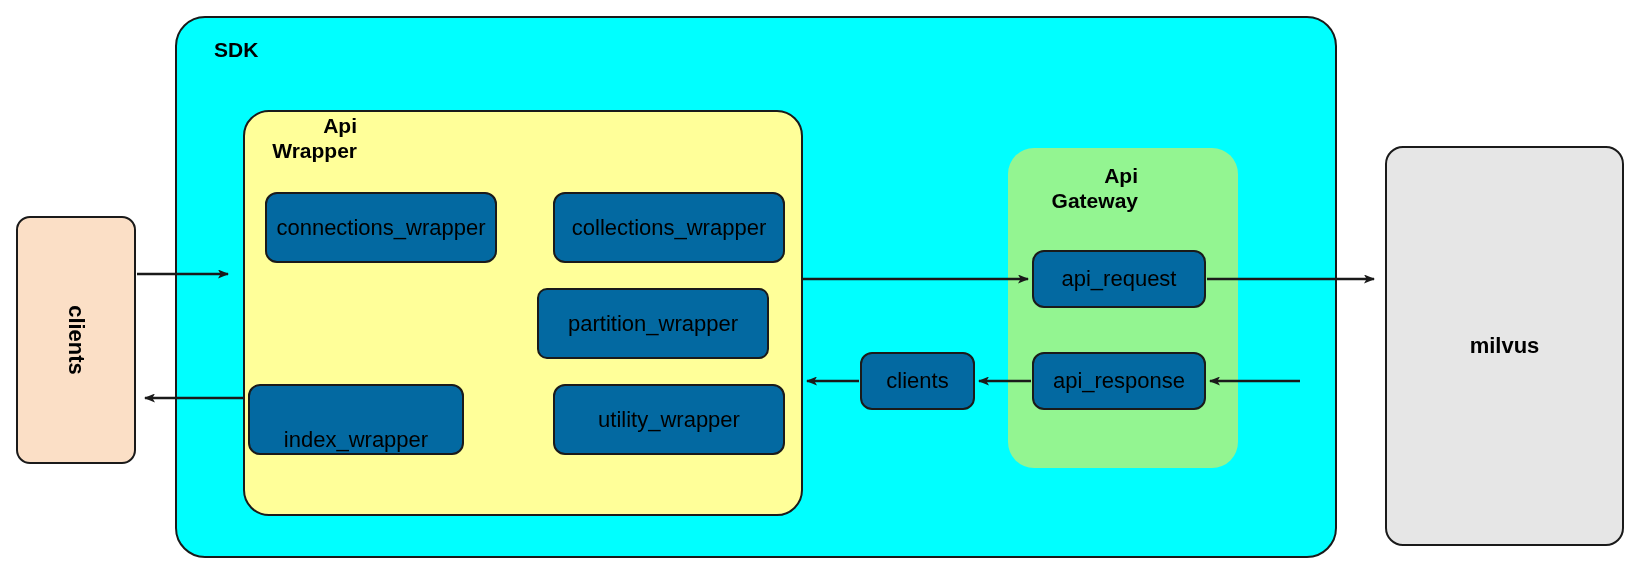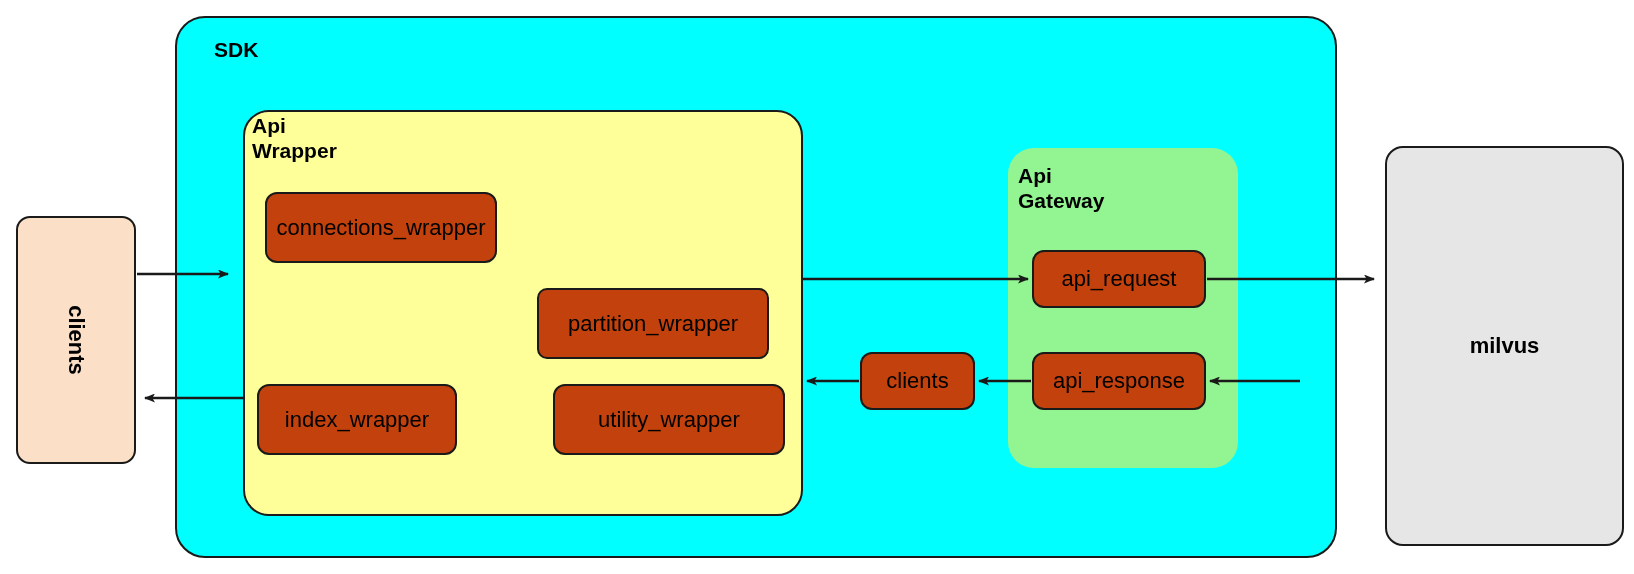--- a/index.html
+++ b/index.html
@@ -43,47 +43,47 @@
     border-radius: 26px;
     border: none;
   }
 
   
   .container-title {
     position: absolute;
     font-weight: bold;
     color: #000000;
     line-height: 1.18;
-    text-align: left;
+    text-align: right;
     white-space: pre-line;
     pointer-events: none;
   }
   #sdk-title { left: 214px; top: 38px; font-size: 21px; text-align: left; }
   #api-wrapper-title { left: 252px; top: 114px; width: 105px; font-size: 21px; }
   #api-gateway-title { left: 1018px; top: 164px; width: 120px; font-size: 21px; }
 
   
   .node {
     position: absolute;
     box-sizing: border-box;
     border: 2px solid #1a1a1a;
     border-radius: 12px;
-    background: #c2410c;
+    background: #0369a1;
     display: flex;
     align-items: center;
     justify-content: center;
     font-size: 22px;
     color: #000000;
   }
 
   #node-connections_wrapper { left: 265px; top: 192px; width: 232px; height: 71px; }
   #node-collections_wrapper { left: 553px; top: 192px; width: 232px; height: 71px; }
   #node-schema_wrapper      { left: 265px; top: 288px; width: 232px; height: 71px; }
   #node-partition_wrapper   { left: 537px; top: 288px; width: 232px; height: 71px; border-radius: 10px; }
-  #node-index_wrapper       { left: 257px; top: 384px; width: 200px; height: 71px; }
+  #node-index_wrapper       { left: 248px; top: 384px; width: 216px; height: 71px; align-items: flex-end; }
   #node-utility_wrapper     { left: 553px; top: 384px; width: 232px; height: 71px; }
 
   #node-api_request  { left: 1032px; top: 250px; width: 174px; height: 58px; }
   #node-api_response { left: 1032px; top: 352px; width: 174px; height: 58px; }
 
   #node-checker { left: 860px; top: 352px; width: 115px; height: 58px; }
 
   #node-clients {
     left: 16px; top: 216px; width: 120px; height: 248px;
     background: #fbdfc6;
@@ -130,20 +130,23 @@
   <div class="container-title" id="api-gateway-title">Api
 Gateway</div>
 
   <div class="node" id="node-clients">
     <span class="vlabel">clients</span>
   </div>
 
   <div class="node" id="node-connections_wrapper">
     <span>connections_wrapper</span>
   </div>
+  <div class="node" id="node-collections_wrapper">
+    <span>collections_wrapper</span>
+  </div>
   <div class="node" id="node-partition_wrapper">
     <span>partition_wrapper</span>
   </div>
   <div class="node" id="node-index_wrapper">
     <span>index_wrapper</span>
   </div>
   <div class="node" id="node-utility_wrapper">
     <span>utility_wrapper</span>
   </div>
 

